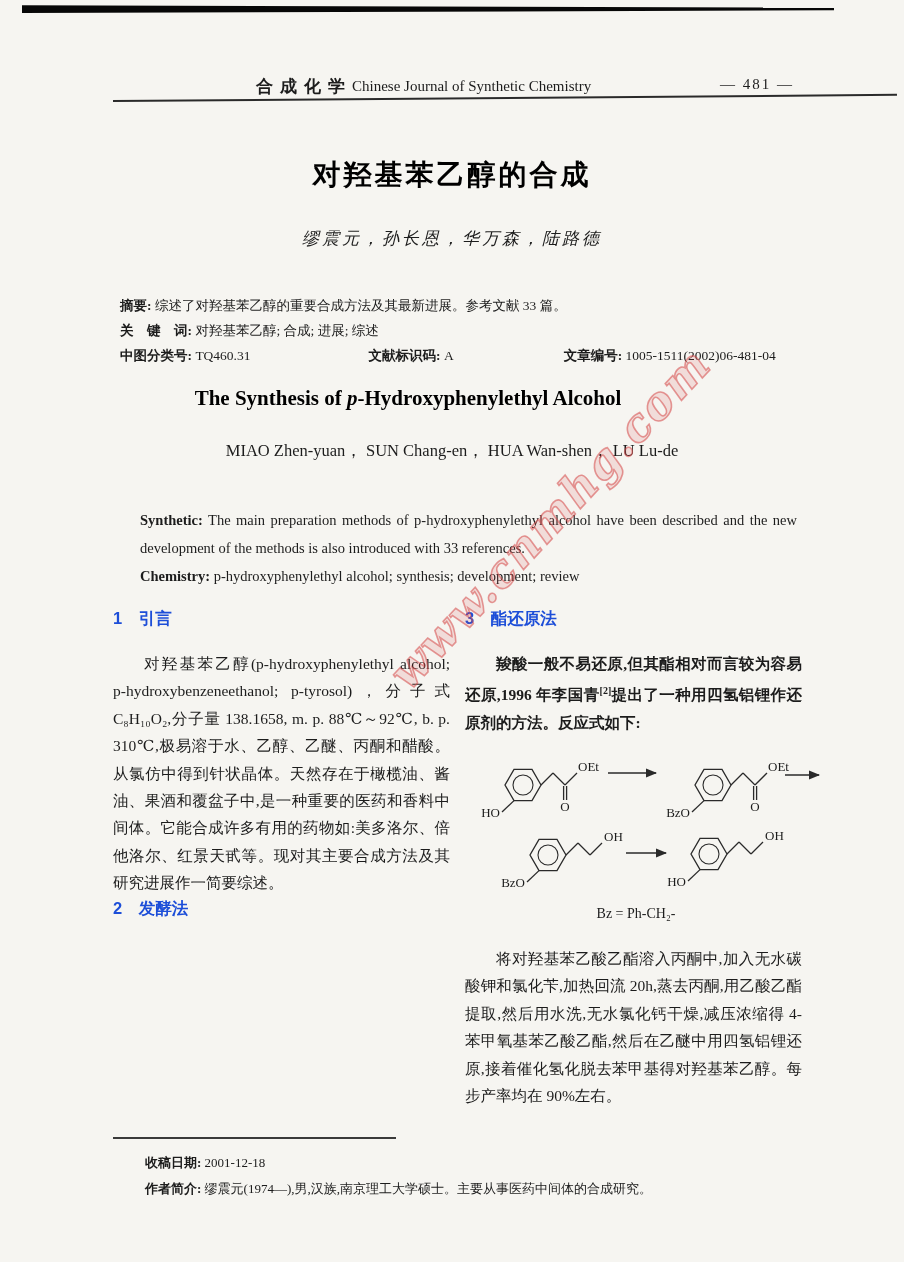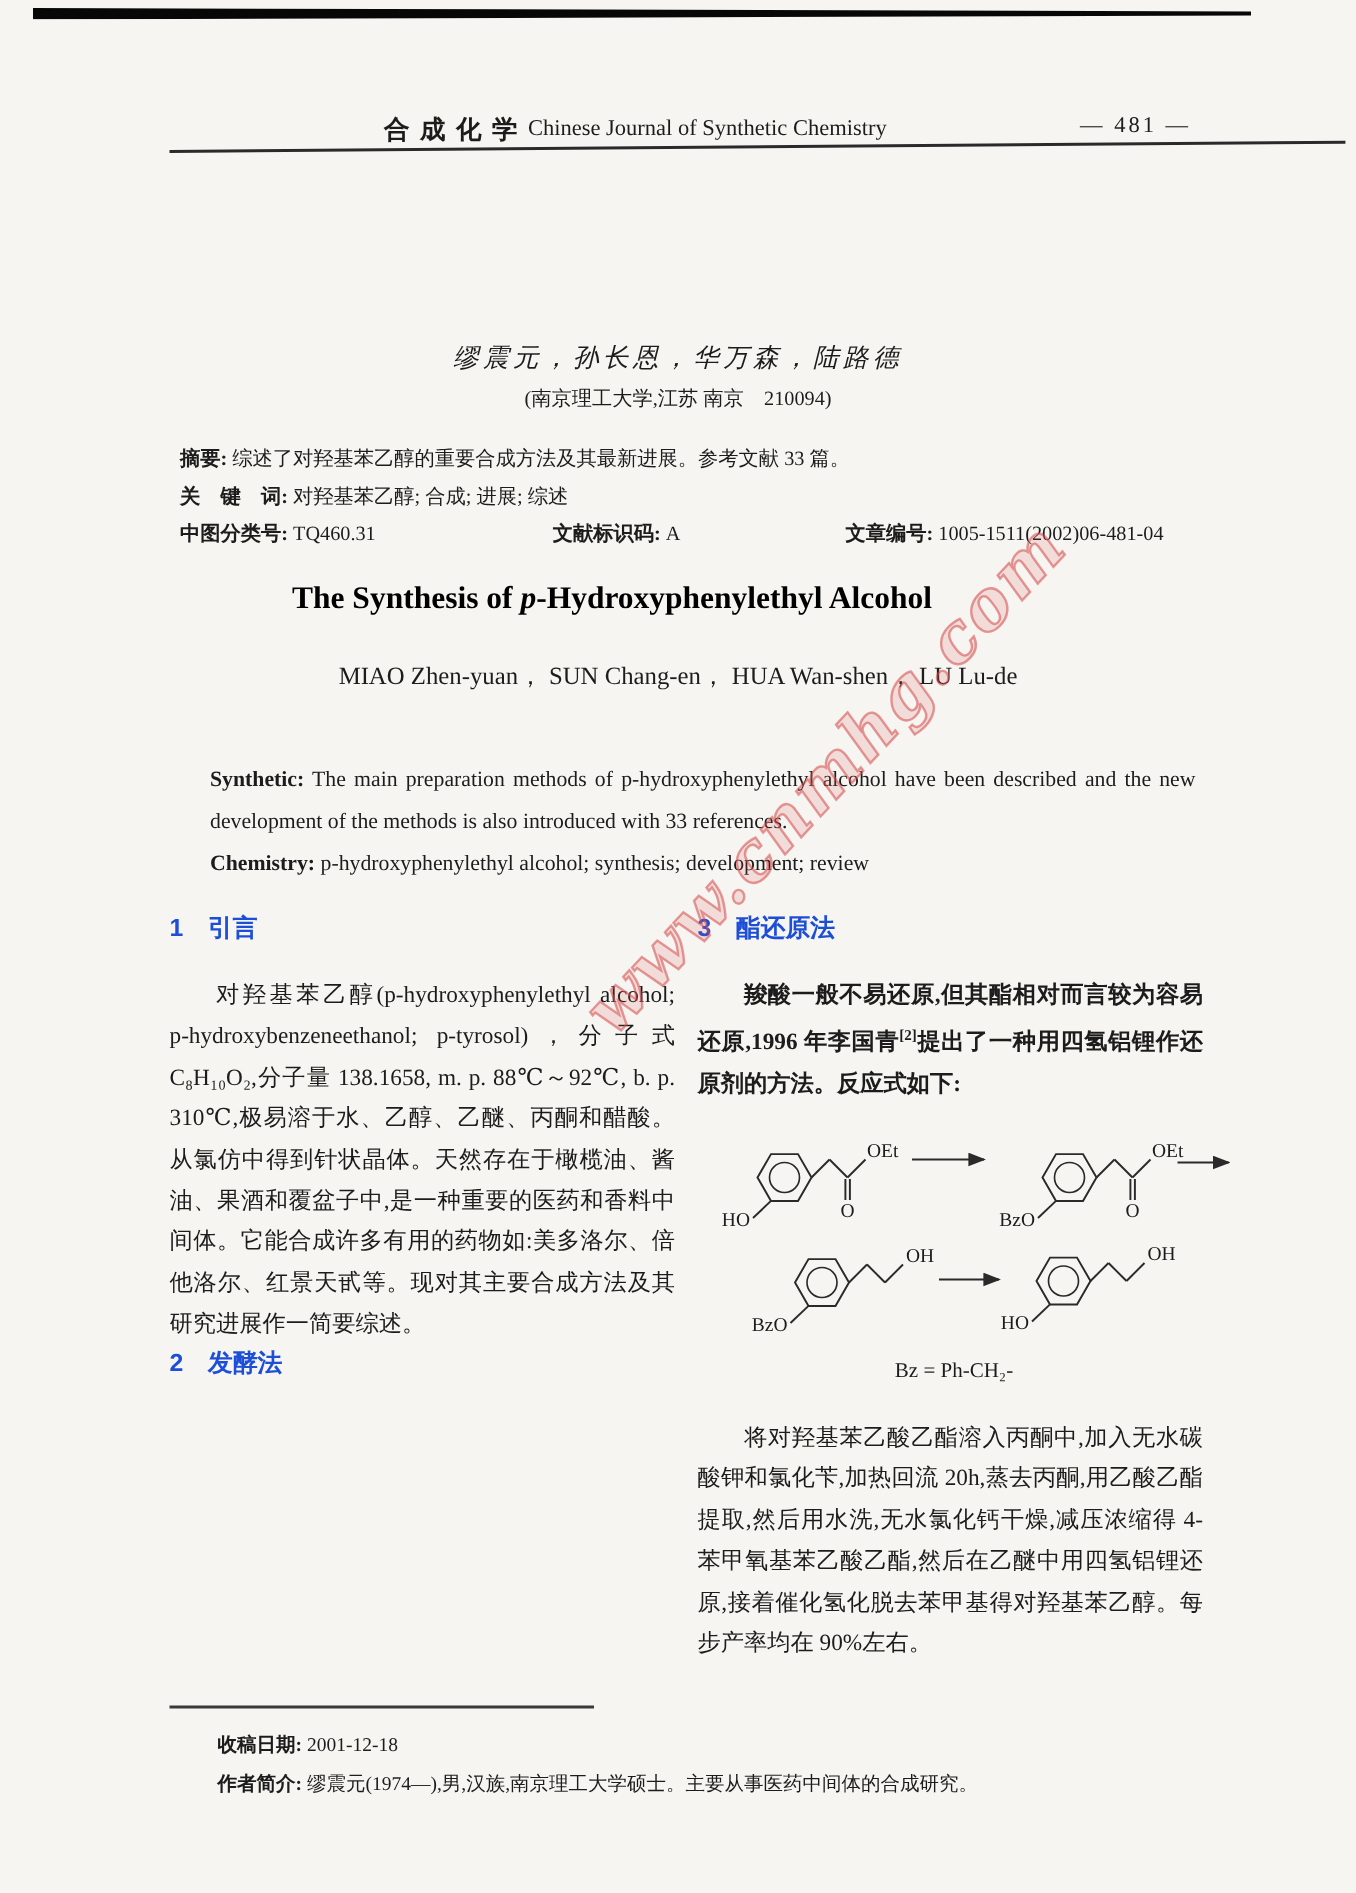--- a/index.html
+++ b/index.html
@@ -92,22 +92,22 @@
 
 <div class="page">
 
   <div class="abs top-bar"></div>
 
   <div class="abs journal-cn">合成化学</div>
   <div class="abs journal-en">Chinese Journal of Synthetic Chemistry</div>
   <div class="abs page-no">— 481 —</div>
   <div class="abs header-rule"></div>
 
+  <div class="abs title-cn">对羟基苯乙醇的合成</div>
   <div class="abs authors-cn">缪震元，孙长恩，华万森，陆路德</div>
-  <div class="abs affil-cn">(南京理工大学,江苏 南京　210094)</div>
 
   <div class="abs meta" style="top:297px;">
     <b>摘要:</b>
     <span>综述了对羟基苯乙醇的重要合成方法及其最新进展。参考文献 33 篇。</span>
   </div>
   <div class="abs meta" style="top:322px;">
     <b>关　键　词:</b>
     <span>对羟基苯乙醇; 合成; 进展; 综述</span>
   </div>
   <div class="abs meta-row">

